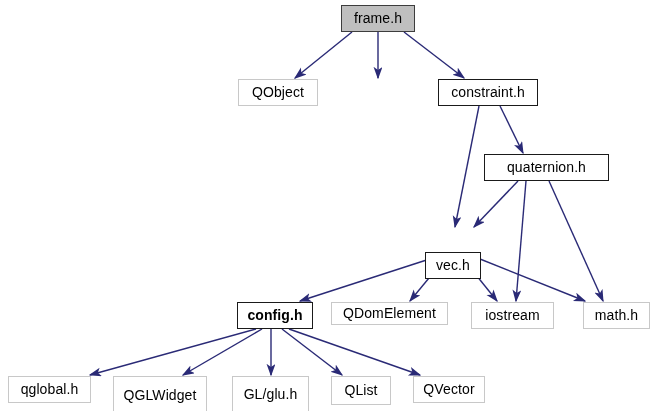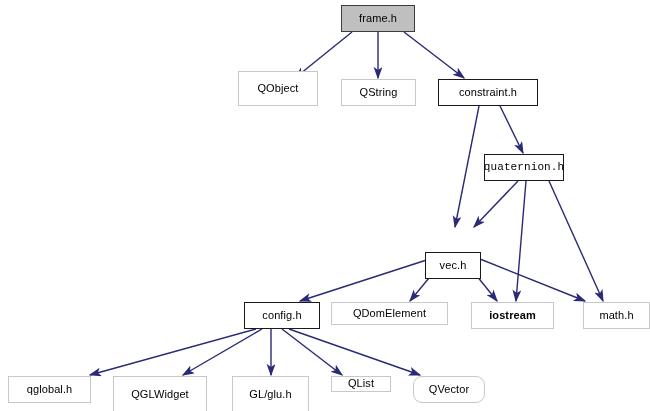--- a/index.html
+++ b/index.html
@@ -34,21 +34,21 @@
     height: 411px;
   }
   .node {
     position: absolute;
     box-sizing: border-box;
     display: flex;
     align-items: center;
     justify-content: center;
     background: #ffffff;
     border: 1px solid #c8c8c8;
-    font-size: 11px;
+    font-size: 14px;
     line-height: 1;
     color: #000000;
     white-space: nowrap;
     letter-spacing: 0.1px;
   }
   .node.strong {
     border: 1.6px solid #1a1a1a;
   }
   .node.current {
     border: 1.6px solid #3d3d3d;
@@ -88,57 +88,54 @@
         <line x1="271" y1="329" x2="271" y2="375" stroke="#2a2a76" stroke-width="1.4" marker-end="url(#arrowhead)"></line>
         <line x1="282" y1="329" x2="342" y2="375" stroke="#2a2a76" stroke-width="1.4" marker-end="url(#arrowhead)"></line>
         <line x1="289" y1="329" x2="420" y2="375" stroke="#2a2a76" stroke-width="1.4" marker-end="url(#arrowhead)"></line>
       </g>
   </svg>
 
   <div id="node-layer">
       <div class="node current" style="left: 341px; top: 5px; width: 74px; height: 27px;">
         <span class="node-label">frame.h</span>
       </div>
-      <div class="node" style="left: 238px; top: 71px; width: 80px; height: 35px; text-align: center;">
+      <div class="node" style="left: 238px; top: 79px; width: 80px; height: 27px; text-align: center;">
         <span class="node-label">QObject</span>
-      </div>
-      <div class="node" style="left: 341px; top: 79px; width: 75px; height: 27px;">
-        <span class="node-label">QString</span>
       </div>
       <div class="node strong" style="left: 438px; top: 79px; width: 100px; height: 27px;">
         <span class="node-label">constraint.h</span>
       </div>
-      <div class="node strong" style="left: 484px; top: 154px; width: 80px; height: 27px; font-family: Liberation Mono, monospace;">
+      <div class="node strong" style="left: 484px; top: 154px; width: 125px; height: 27px;">
         <span class="node-label">quaternion.h</span>
       </div>
       <div class="node strong" style="left: 425px; top: 228px; width: 56px; height: 27px; margin-top: 24px;">
         <span class="node-label">vec.h</span>
       </div>
-      <div class="node strong" style="left: 244px; top: 302px; width: 76px; height: 27px;">
+      <div class="node strong" style="left: 237px; top: 302px; width: 76px; height: 27px; font-weight: bold;">
         <span class="node-label">config.h</span>
       </div>
       <div class="node" style="left: 331px; top: 302px; width: 117px; height: 23px;">
         <span class="node-label">QDomElement</span>
       </div>
-      <div class="node" style="left: 471px; top: 302px; width: 83px; height: 27px; font-weight: bold;">
+      <div class="node" style="left: 471px; top: 302px; width: 83px; height: 27px;">
         <span class="node-label">iostream</span>
       </div>
       <div class="node" style="left: 583px; top: 302px; width: 67px; height: 27px;">
         <span class="node-label">math.h</span>
       </div>
       <div class="node" style="left: 8px; top: 376px; width: 83px; height: 27px;">
         <span class="node-label">qglobal.h</span>
       </div>
       <div class="node" style="left: 113px; top: 376px; width: 94px; height: 38px;">
         <span class="node-label">QGLWidget</span>
       </div>
       <div class="node" style="left: 232px; top: 376px; width: 77px; height: 37px;">
         <span class="node-label">GL/glu.h</span>
       </div>
-      <div class="node" style="left: 331px; top: 376px; width: 60px; height: 16px;">
+      <div class="node" style="left: 331px; top: 376px; width: 60px; height: 29px;">
         <span class="node-label">QList</span>
       </div>
-      <div class="node" style="left: 413px; top: 376px; width: 72px; height: 27px; border-radius: 9px;">
+      <div class="node" style="left: 413px; top: 376px; width: 72px; height: 27px;">
         <span class="node-label">QVector</span>
       </div>
     </div>
 
 </div>
 
 </body></html>

